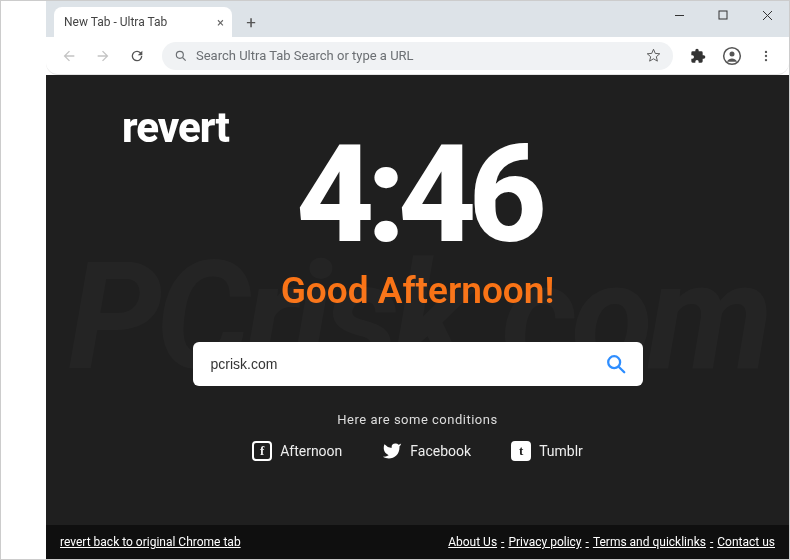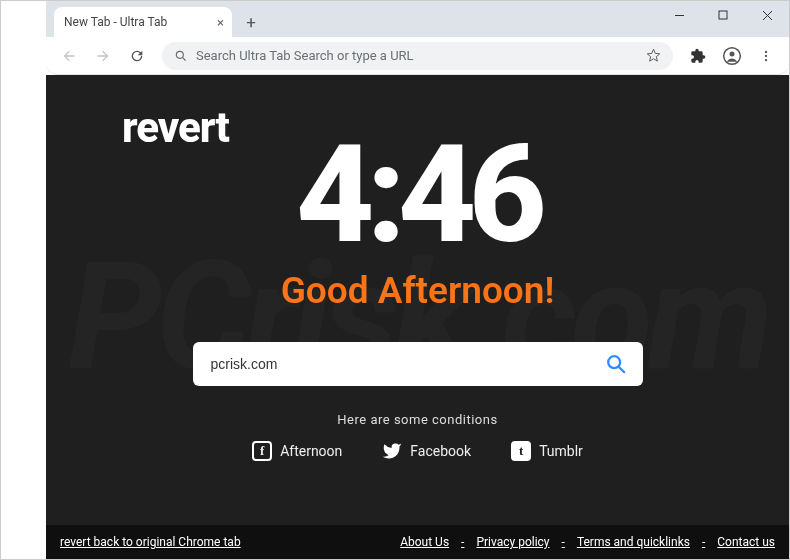--- a/index.html
+++ b/index.html
@@ -236,21 +236,21 @@
     display: flex;
     align-items: center;
     padding: 0 14px;
     font-size: 12px;
     text-decoration: underline;
   }
   .footer-left { cursor: pointer; }
   .footer-right {
     margin-left: auto;
     display: flex;
-    gap: 12px;
+    gap: 4px;
   }
   .footer-right a { color: #fff; text-decoration: none; cursor: pointer; }
   .sep { color: #fff; }
   svg { display: block; }
 </style>
 </head>
 <body>
 
 <div class="window">
 

